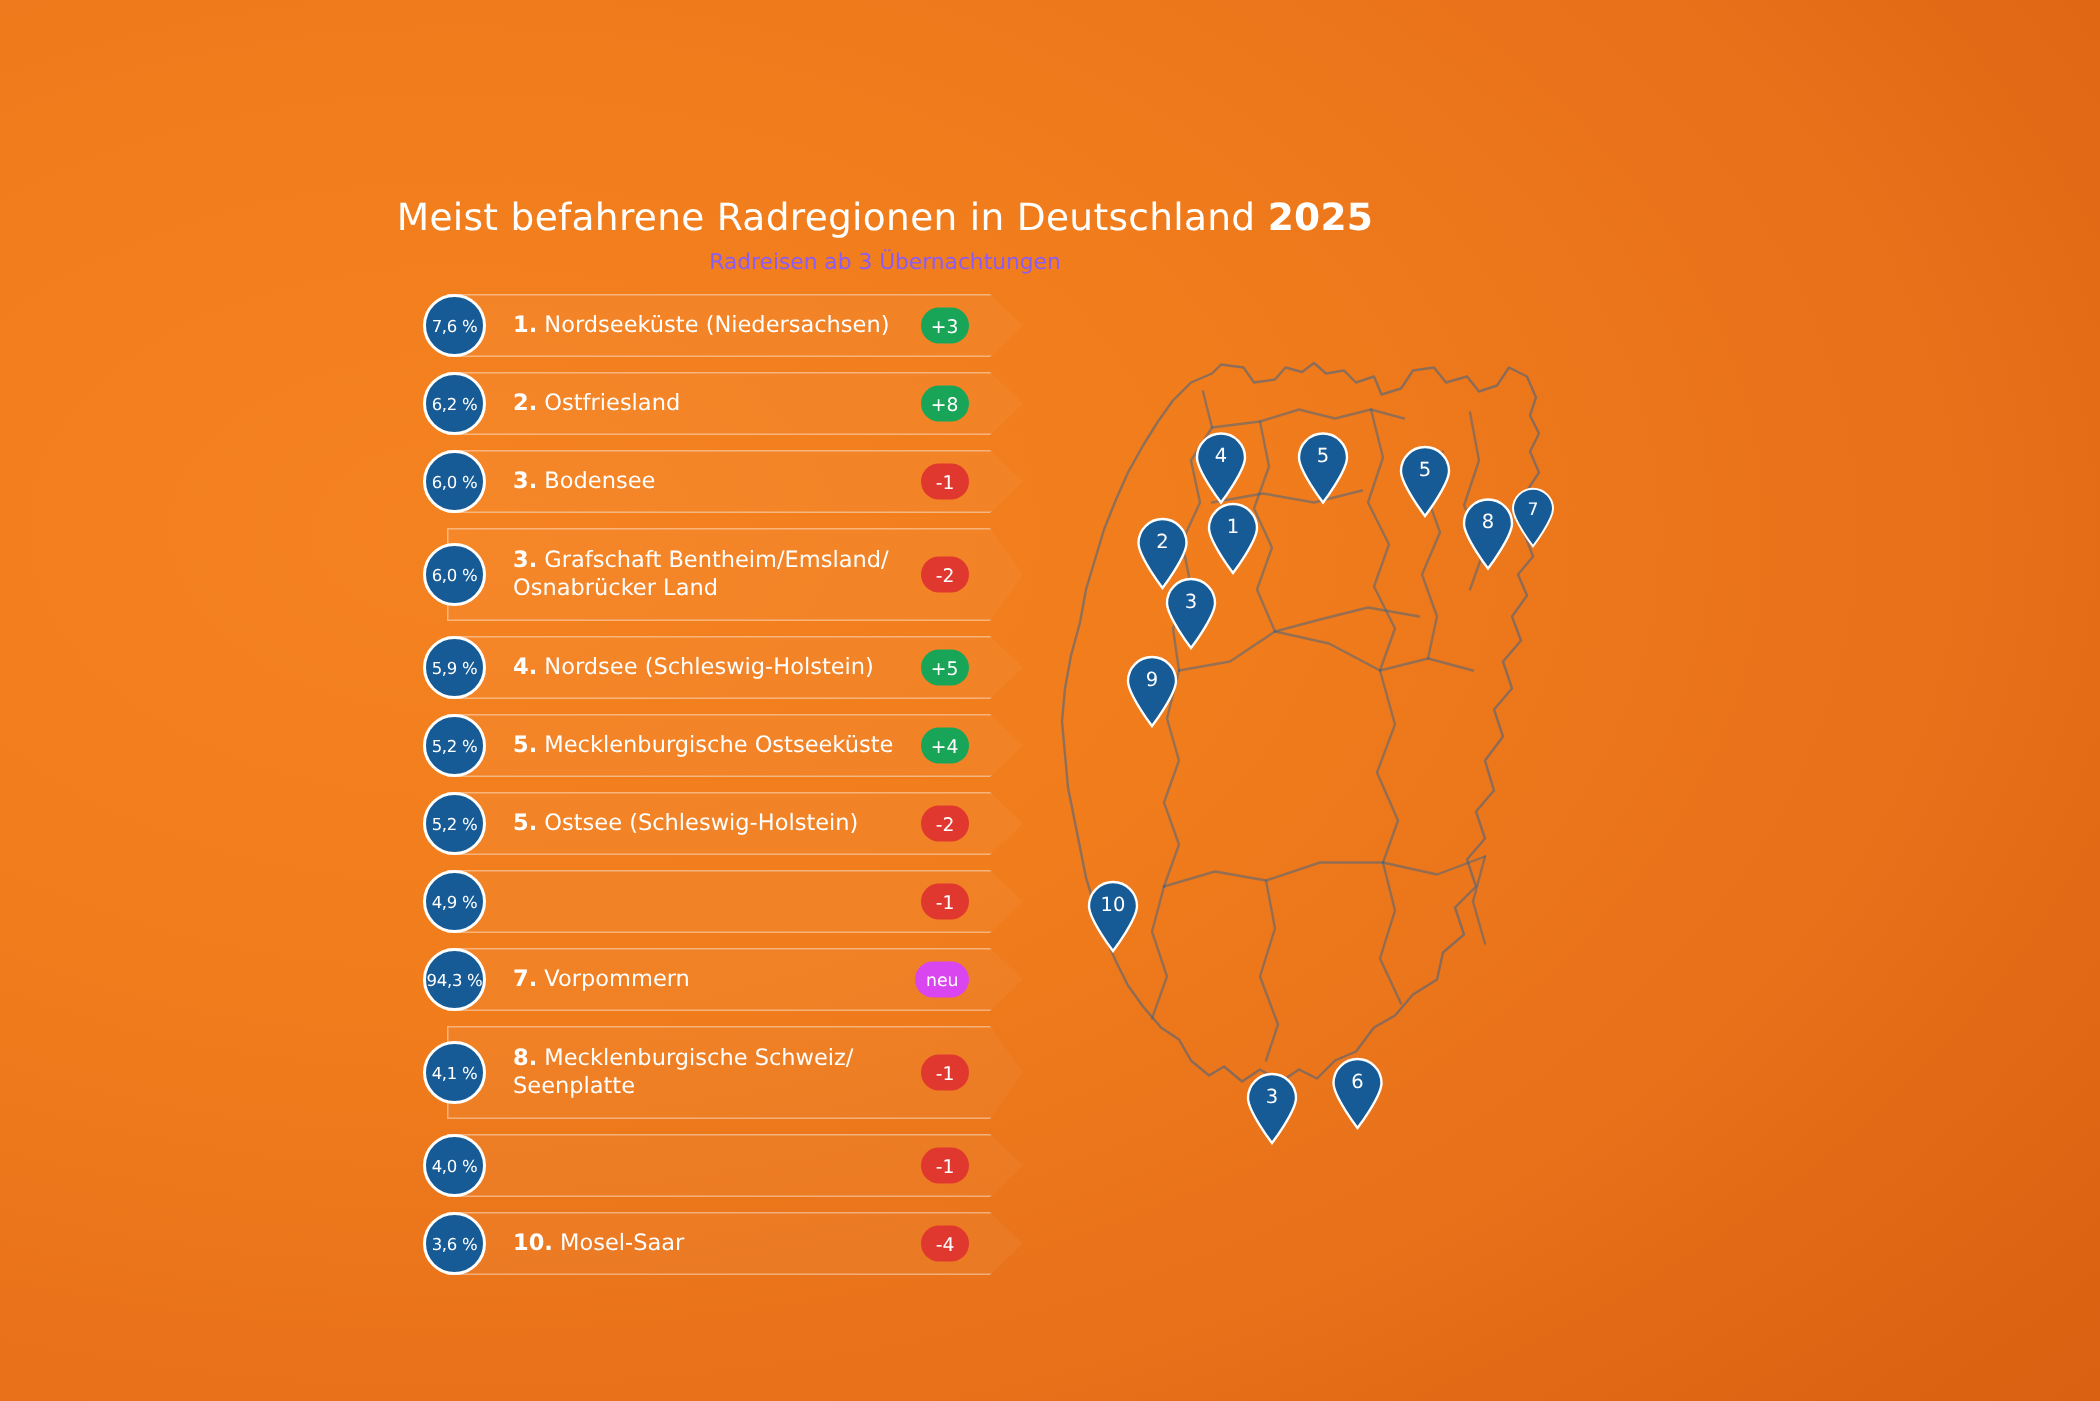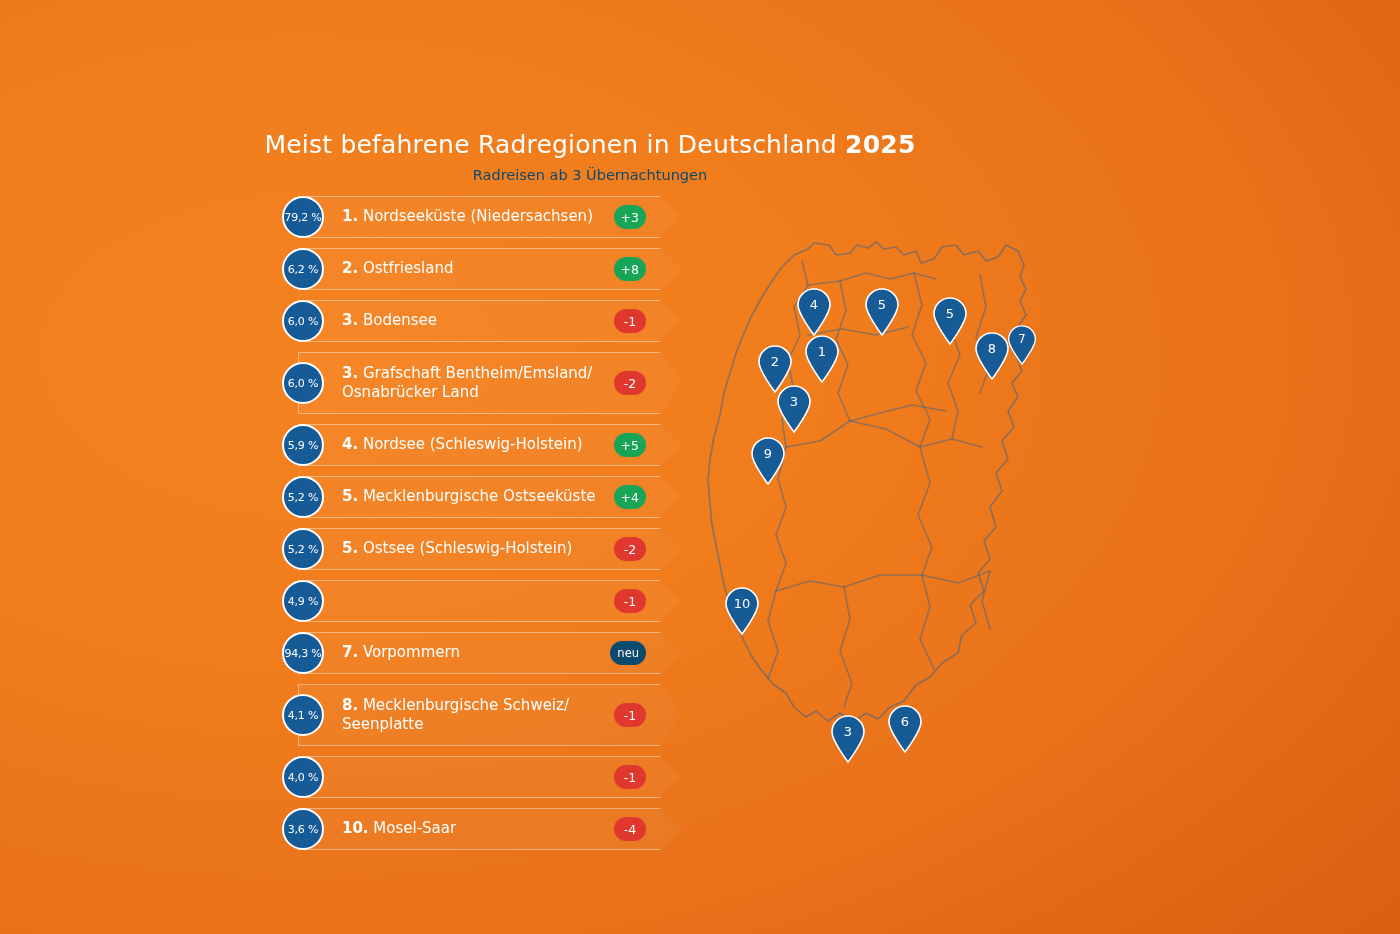--- a/index.html
+++ b/index.html
@@ -35,21 +35,21 @@
     line-height: 1.2;
     font-weight: 400;
     display: inline-block;
   }
   .title-main .year {
     font-weight: 700;
   }
   .title-sub {
     margin-top: 7px;
     font-size: 14.5px;
-    color: #0c4a6e;
+    color: #8b5cf6;
     font-weight: 400;
   }
 
   
   .ranking {
     position: absolute;
     left: 282px;
     top: 196px;
     width: 400px;
   }
@@ -121,21 +121,21 @@
     font-size: 12.5px;
     display: flex;
     align-items: center;
     justify-content: center;
     box-sizing: border-box;
     z-index: 3;
     font-weight: 400;
   }
   .delta.up { background: #18a558; }
   .delta.down { background: #e0382f; }
-  .delta.new { background: #0c4a6e; font-size: 11.5px; }
+  .delta.new { background: #d946ef; font-size: 11.5px; }
 
   
   .map-wrap {
     position: absolute;
     left: 690px;
     top: 215px;
     width: 400px;
     height: 540px;
   }
   .map-wrap svg {
@@ -170,21 +170,21 @@
 
   <div class="title-block">
     <div class="title-main"><span>Meist befahrene Radregionen in Deutschland </span><span class="year">2025</span></div>
     <div class="title-sub">Radreisen ab 3 Übernachtungen</div>
   </div>
 
   <div class="ranking">
 
     <div class="rank-row">
       <div class="bar"></div>
-      <div class="pct">79,2 %</div>
+      <div class="pct">7,6 %</div>
       <div class="label"><span class="pos">1.</span><span> Nordseeküste (Niedersachsen)</span></div>
       <div class="delta up">+3</div>
     </div>
 
     <div class="rank-row">
       <div class="bar"></div>
       <div class="pct">6,2 %</div>
       <div class="label"><span class="pos">2.</span><span> Ostfriesland</span></div>
       <div class="delta up">+8</div>
     </div>

